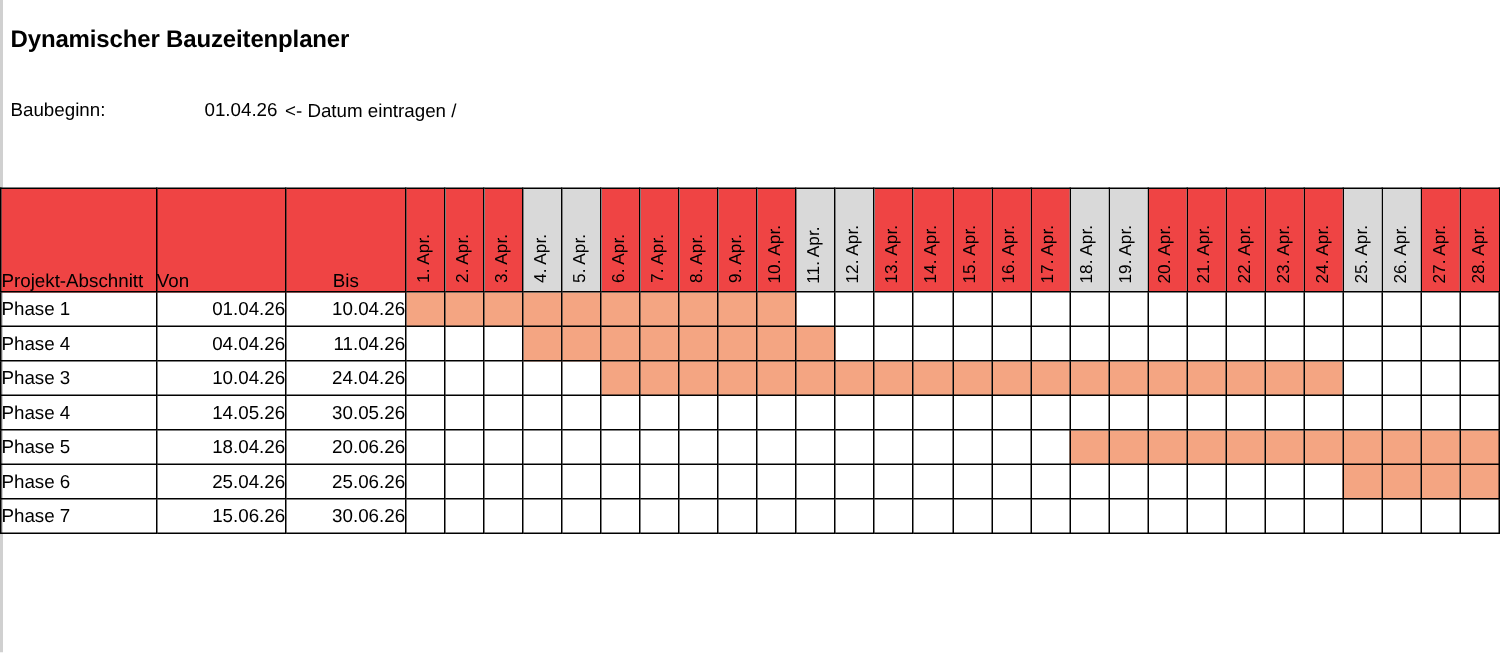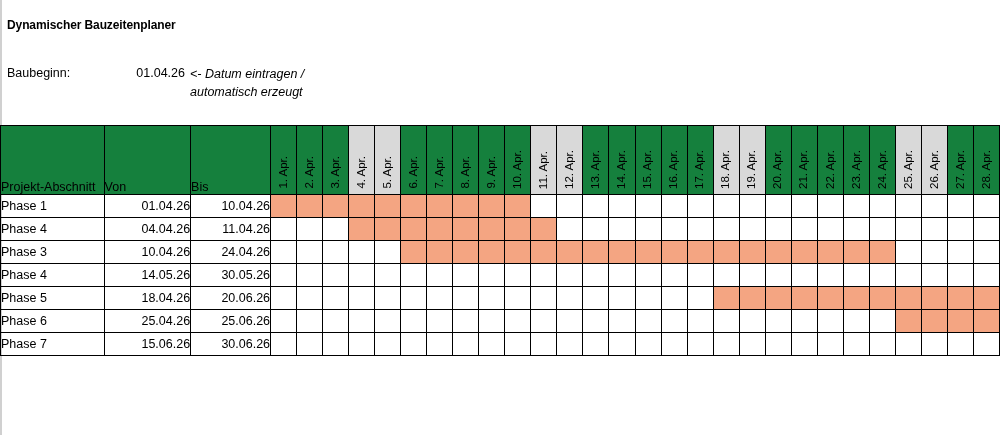--- a/index.html
+++ b/index.html
@@ -23,21 +23,21 @@
     top: 0;
     width: 2px;
     height: 435px;
     background: #d0d0d0;
   }
 
   .page-title {
     position: absolute;
     left: 7px;
     top: 18px;
-    font-size: 12px;
+    font-size: 16px;
     font-weight: bold;
     letter-spacing: -0.1px;
     white-space: nowrap;
   }
 
   
   .start-row {
     position: absolute;
     left: 7px;
     top: 66px;
@@ -56,21 +56,20 @@
     top: 0;
     width: 70px;
     text-align: right;
     white-space: nowrap;
   }
   .start-note {
     position: absolute;
     left: 183px;
     top: 0;
     width: 300px;
-    font-style: italic;
     line-height: 17.5px;
   }
   .start-note .ln { display: block; white-space: nowrap; }
 
   
   table.gantt {
     position: absolute;
     left: 0px;
     top: 125px;
     border-collapse: collapse;
@@ -81,25 +80,25 @@
     border: 1px solid #000000;
     padding: 0;
     font-weight: normal;
     background-clip: padding-box;
   }
 
   
   tr.head th {
     height: 68px;
     vertical-align: bottom;
-    background: #15803d;
+    background: #ef4444;
   }
   th.h-name { width: 106px; text-align: left; padding: 0 0 4px 4px; }
   th.h-von  { width: 88px;  text-align: left; padding: 0 0 4px 4px; }
-  th.h-bis  { width: 81px;  text-align: left; padding: 0 0 4px 4px; }
+  th.h-bis  { width: 81px;  text-align: center; padding: 0 0 4px 4px; }
 
   th.h-day {
     width: 25.95px;
     position: relative;
     padding: 0;
   }
   th.h-day.weekend { background: #d9d9d9; }
   th.h-day .vtxt {
     display: block;
     white-space: nowrap;
@@ -123,21 +122,20 @@
 
 <div class="sheet-edge"></div>
 
 <div class="page-title">Dynamischer Bauzeitenplaner</div>
 
 <div class="start-row">
   <span class="start-label">Baubeginn:</span>
   <span class="start-value">01.04.26</span>
   <span class="start-note">
     <span class="ln">&lt;- Datum eintragen /</span>
-    <span class="ln">automatisch erzeugt</span>
   </span>
 </div>
 
 <table class="gantt">
   <thead>
     <tr class="head">
       <th class="h-name">Projekt-Abschnitt</th>
       <th class="h-von">Von</th>
       <th class="h-bis">Bis</th>
 

